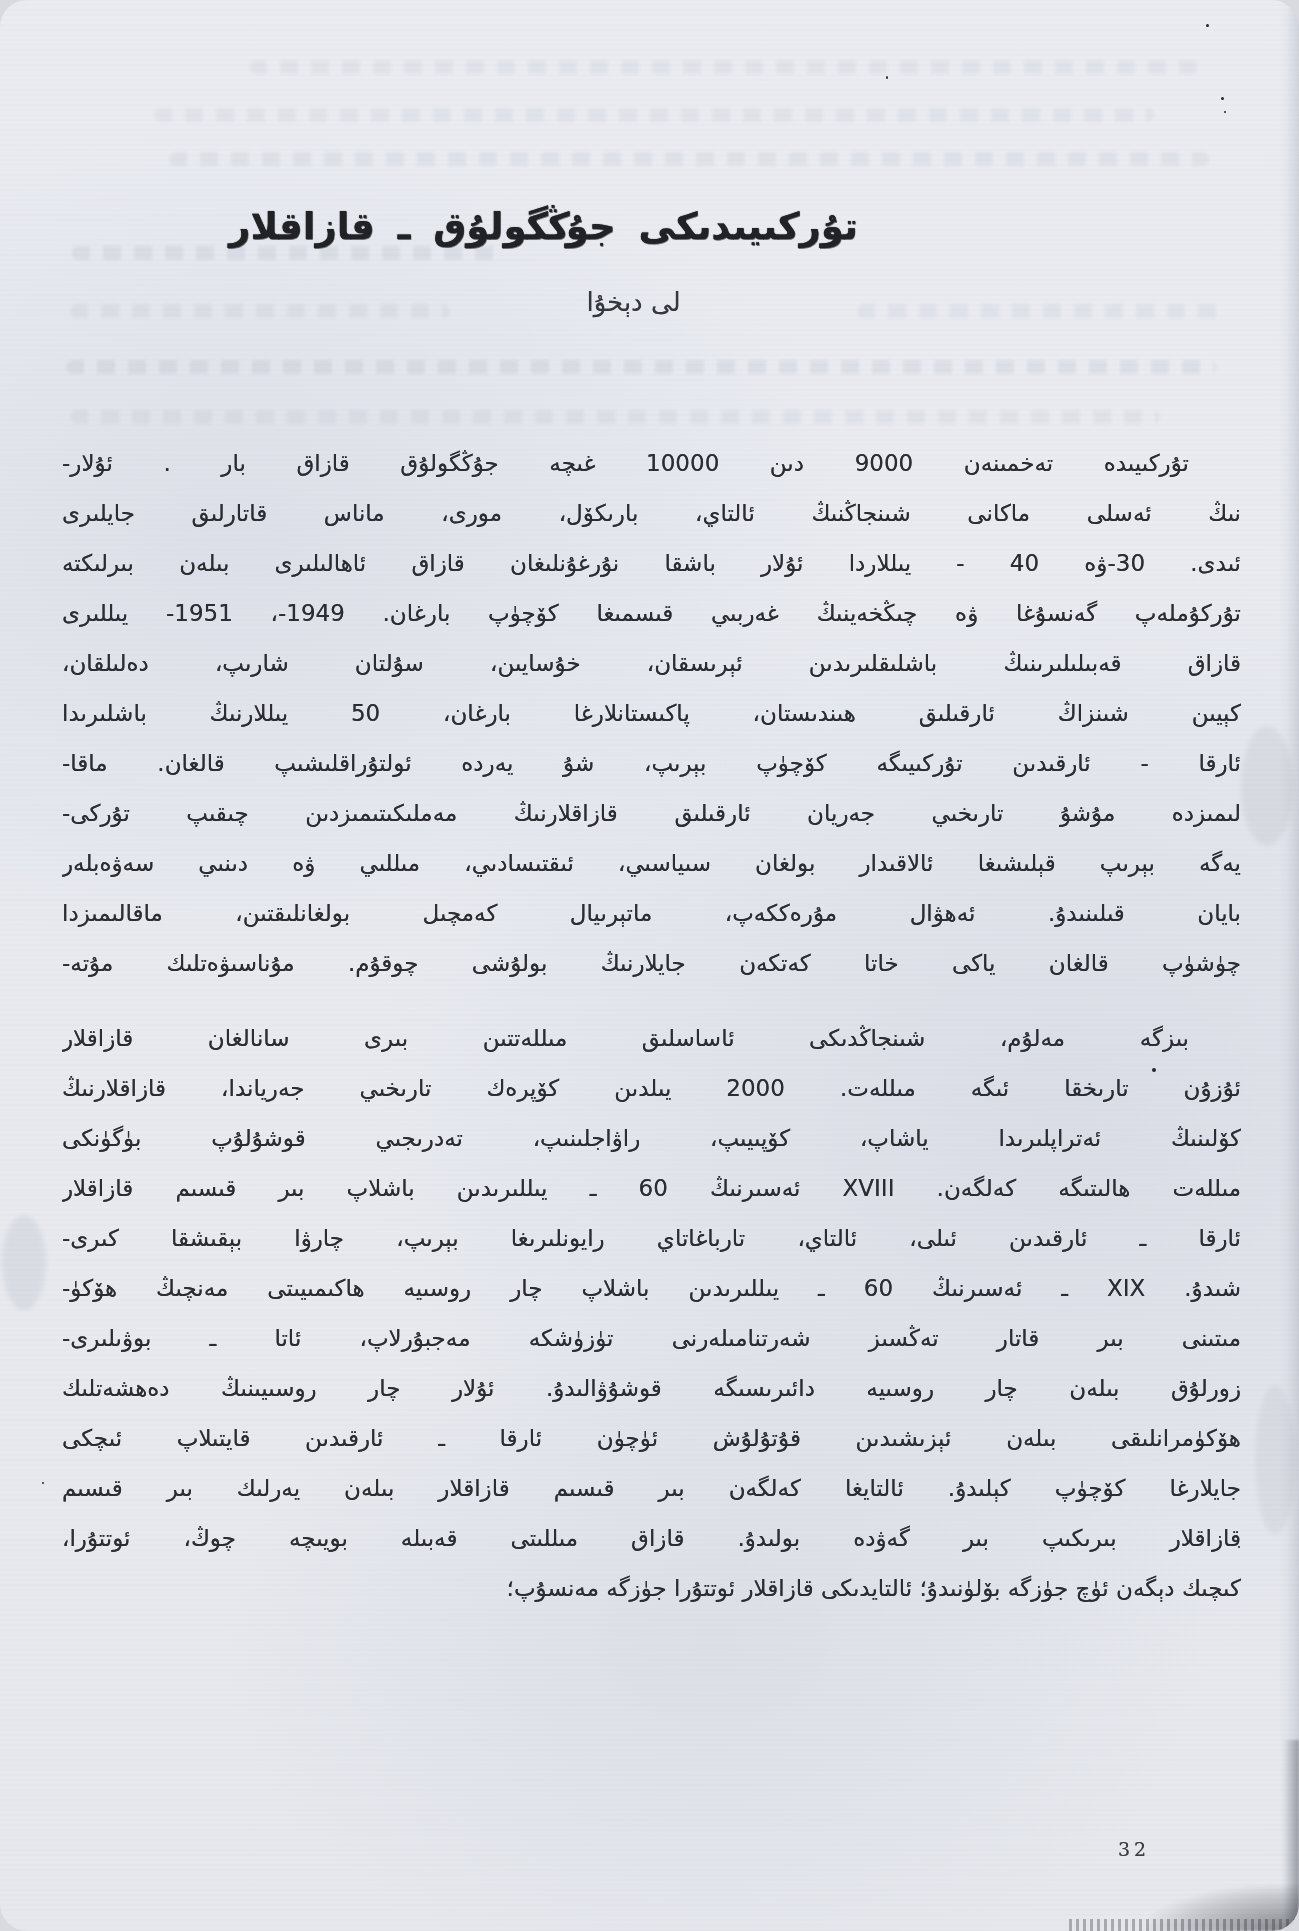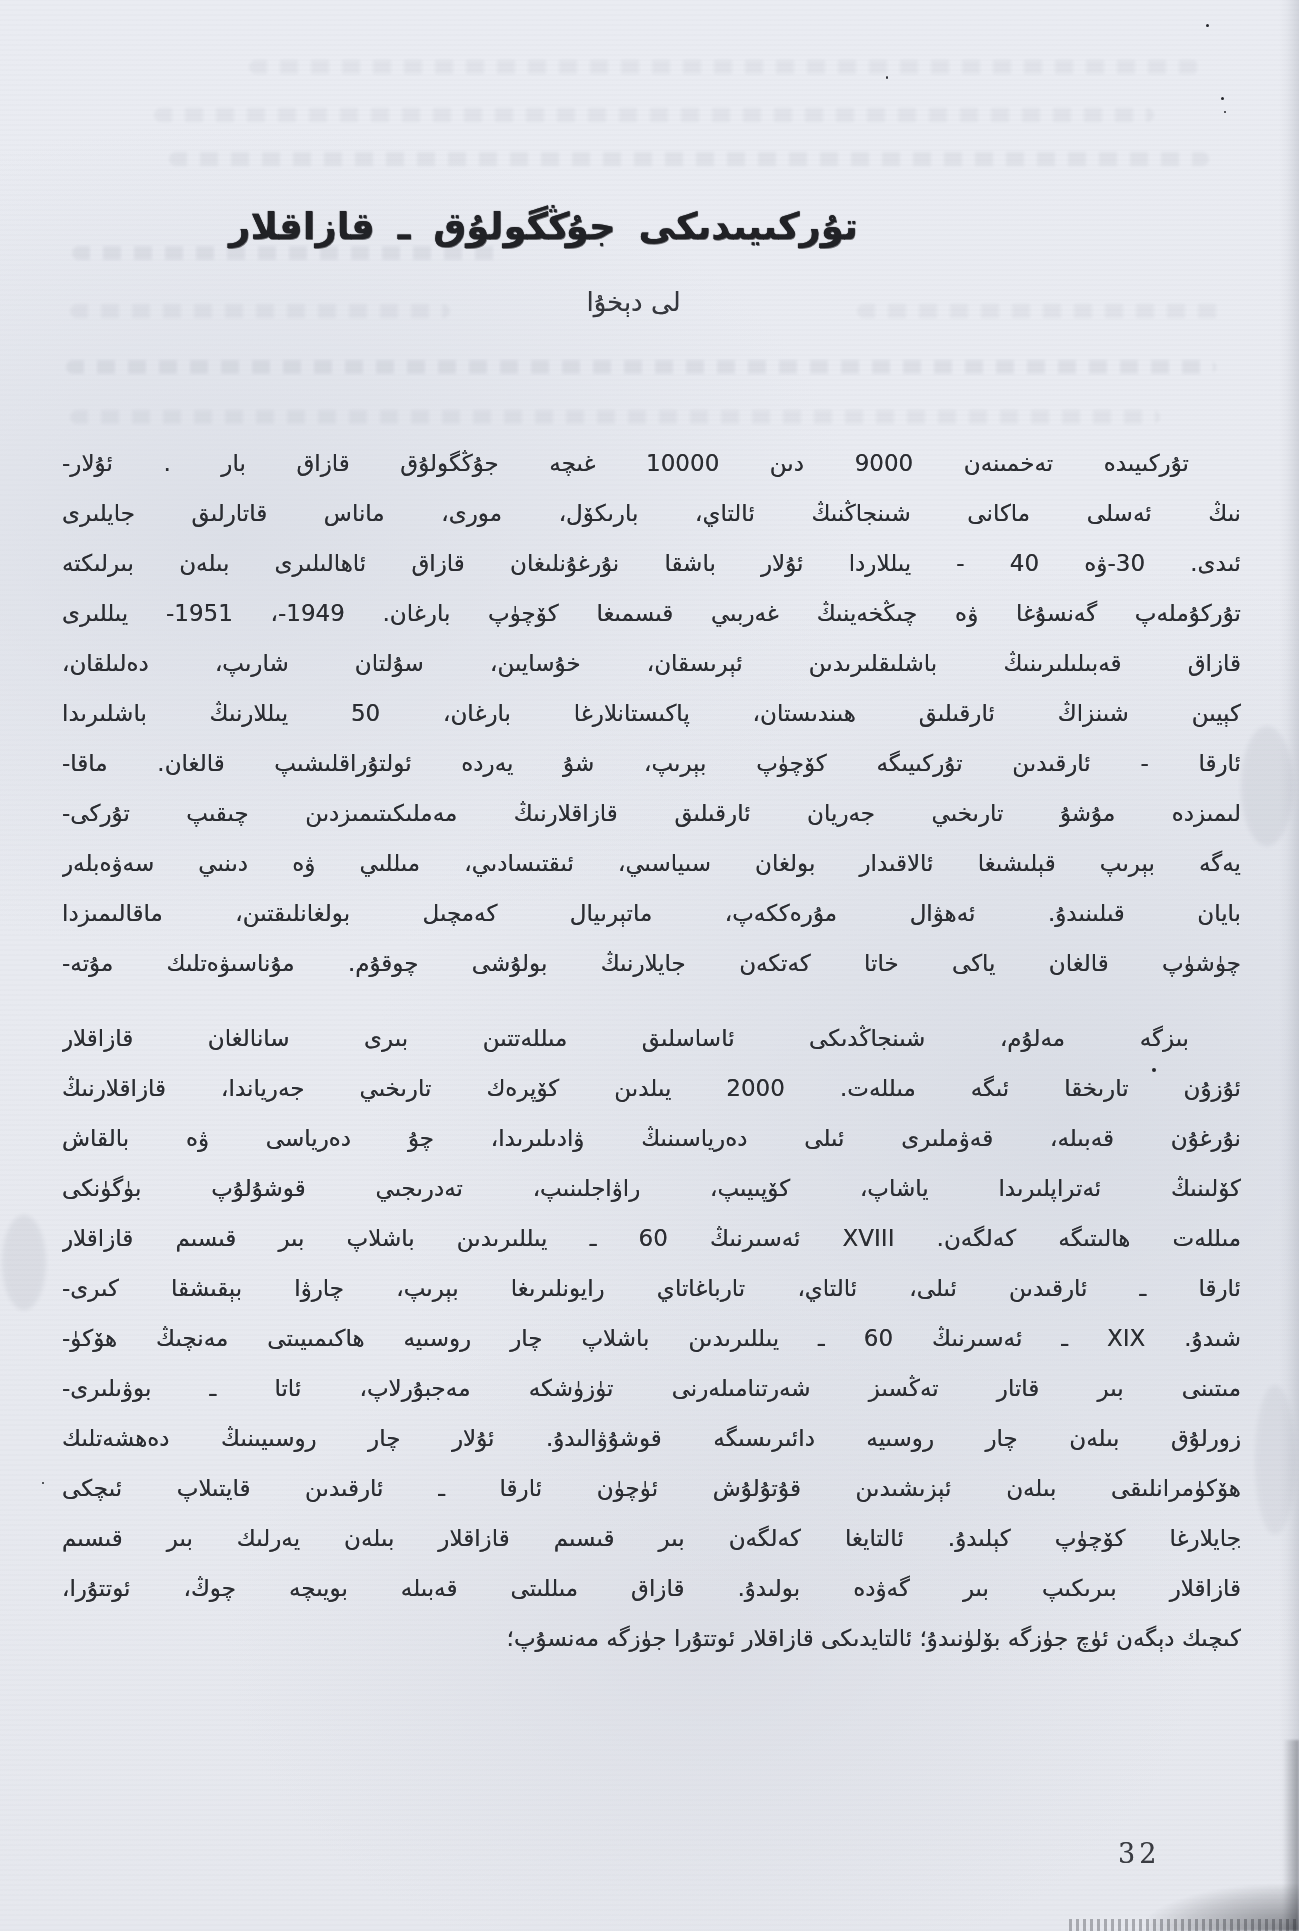--- a/index.html
+++ b/index.html
@@ -10,20 +10,21 @@
     overflow:hidden;
     color:#26272b;
     font-family:"DejaVu Sans",sans-serif;
     background-color:#e9ebf1;
     background-image:
       radial-gradient(ellipse 900px 600px at 18% 28%, rgba(213,217,226,.65), transparent 70%),
       radial-gradient(ellipse 1000px 800px at 82% 58%, rgba(205,210,220,.55), transparent 70%),
       radial-gradient(ellipse 700px 500px at 55% 85%, rgba(210,213,222,.5), transparent 70%),
       repeating-linear-gradient(0deg, rgba(150,155,168,.035) 0 2px, transparent 2px 5px),
       linear-gradient(#eaecf2,#e6e8ee);
+    border-radius: 27px;
   }
   .content{position:absolute;top:0;left:62px;right:58px;bottom:0;}
   .title{
     position:absolute;top:180px;left:0;right:0;
     text-align:center;
     transform:translateX(-108px);
     font-size:37px;font-weight:bold;
     letter-spacing:.5px;word-spacing:10px;
     color:#212226;
     text-shadow:0 0 1px rgba(25,26,30,.9), 0.6px 0.6px 0 rgba(25,26,30,.55);
@@ -46,21 +47,21 @@
     text-align-last:justify;
     color:#2b2d32;
     text-shadow:0 0 .6px rgba(43,45,50,.75);
     overflow:hidden;white-space:nowrap;
   }
   .line.first{text-indent:52px;}
   .line.last{text-align-last:start;}
   .page-number{
     position:absolute;top:1838px;left:1118px;
     font-family:"DejaVu Serif",serif;
-    font-size:27px;letter-spacing:4px;color:#3a3c42;
+    font-size:19px;letter-spacing:4px;color:#3a3c42;
     text-shadow:0 0 .5px rgba(50,52,58,.6);
   }
   
   .ghost{
     position:absolute;height:14px;border-radius:7px;
     background:repeating-linear-gradient(90deg,#4a5163 0 18px,transparent 18px 31px);
     filter:blur(1.6px);
   }
   .smudge{position:absolute;border-radius:50%;filter:blur(2px);background:#4a5163;}
   .dot{position:absolute;background:#24262b;border-radius:50%;}
@@ -127,21 +128,20 @@
           <div class="line">كېيىن شىنزاڭ ئارقىلىق ھىندىستان، پاكىستانلارغا بارغان، 50 يىللارنىڭ باشلىرىدا</div>
           <div class="line">ئارقا - ئارقىدىن تۇركىيىگە كۆچۈپ بېرىپ، شۇ يەردە ئولتۇراقلىشىپ قالغان. ماقا-</div>
           <div class="line">لىمىزدە مۇشۇ تارىخىي جەريان ئارقىلىق قازاقلارنىڭ مەملىكىتىمىزدىن چىقىپ تۇركى-</div>
           <div class="line">يەگە بېرىپ قېلىشىغا ئالاقىدار بولغان سىياسىي، ئىقتىسادىي، مىللىي ۋە دىنىي سەۋەبلەر</div>
           <div class="line">بايان قىلىنىدۇ. ئەھۋال مۇرەككەپ، ماتېرىيال كەمچىل بولغانلىقتىن، ماقالىمىزدا</div>
           <div class="line">چۈشۈپ قالغان ياكى خاتا كەتكەن جايلارنىڭ بولۇشى چوقۇم. مۇناسىۋەتلىك مۇتە-</div>
         </div>
         <div class="para">
           <div class="line first">بىزگە مەلۇم، شىنجاڭدىكى ئاساسلىق مىللەتتىن بىرى سانالغان قازاقلار</div>
           <div class="line">ئۇزۇن تارىخقا ئىگە مىللەت. 2000 يىلدىن كۆپرەك تارىخىي جەرياندا، قازاقلارنىڭ</div>
-          <div class="line">نۇرغۇن قەبىلە، قەۋملىرى ئىلى دەرياسىنىڭ ۋادىلىرىدا، چۇ دەرياسى ۋە بالقاش</div>
           <div class="line">كۆلىنىڭ ئەتراپلىرىدا ياشاپ، كۆپىيىپ، راۋاجلىنىپ، تەدرىجىي قوشۇلۇپ بۈگۈنكى</div>
           <div class="line">مىللەت ھالىتىگە كەلگەن. XVIII ئەسىرنىڭ 60 ـ يىللىرىدىن باشلاپ بىر قىسىم قازاقلار</div>
           <div class="line">ئارقا ـ ئارقىدىن ئىلى، ئالتاي، تارباغاتاي رايونلىرىغا بېرىپ، چارۋا بېقىشقا كىرى-</div>
           <div class="line">شىدۇ. XIX ـ ئەسىرنىڭ 60 ـ يىللىرىدىن باشلاپ چار روسىيە ھاكىمىيىتى مەنچىڭ ھۆكۈ-</div>
           <div class="line">مىتىنى بىر قاتار تەڭسىز شەرتنامىلەرنى تۈزۈشكە مەجبۇرلاپ، ئاتا ـ بوۋىلىرى-</div>
           <div class="line">زورلۇق بىلەن چار روسىيە دائىرىسىگە قوشۇۋالىدۇ. ئۇلار چار روسىيىنىڭ دەھشەتلىك</div>
           <div class="line">ھۆكۈمرانلىقى بىلەن ئېزىشىدىن قۇتۇلۇش ئۈچۈن ئارقا ـ ئارقىدىن قايتىلاپ ئىچكى</div>
           <div class="line">جايلارغا كۆچۈپ كېلىدۇ. ئالتايغا كەلگەن بىر قىسىم قازاقلار بىلەن يەرلىك بىر قىسىم</div>
           <div class="line">قازاقلار بىرىكىپ بىر گەۋدە بولىدۇ. قازاق مىللىتى قەبىلە بويىچە چوڭ، ئوتتۇرا،</div>
           <div class="line last">كىچىك دېگەن ئۈچ جۈزگە بۆلۈنىدۇ؛ ئالتايدىكى قازاقلار ئوتتۇرا جۈزگە مەنسۇپ؛</div>

